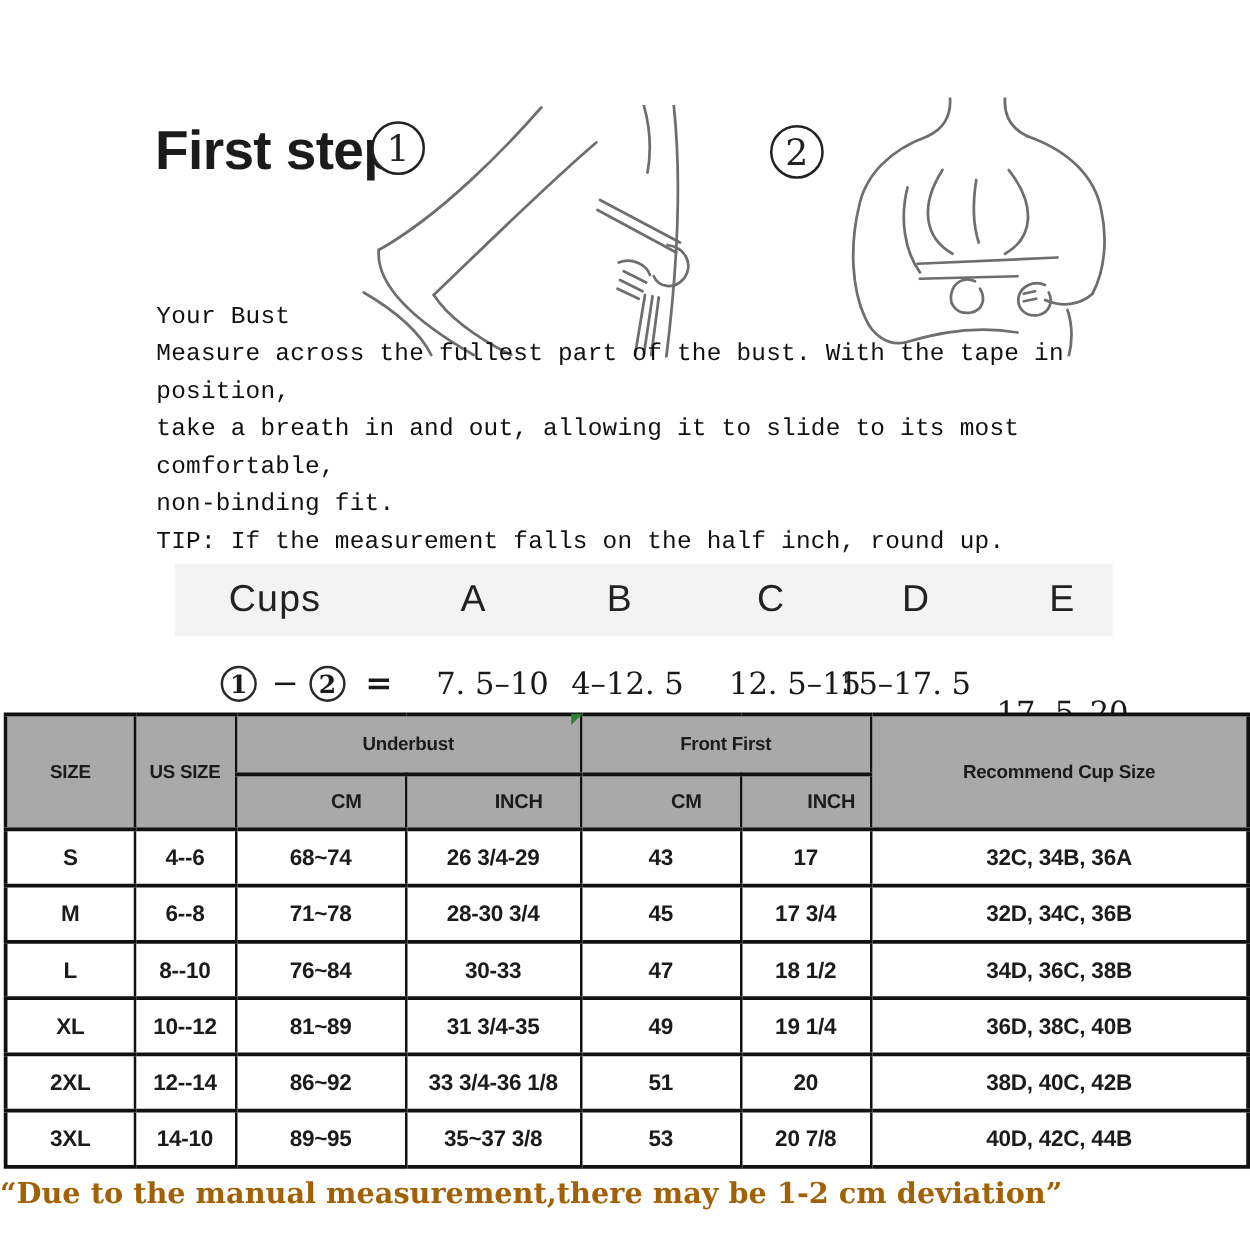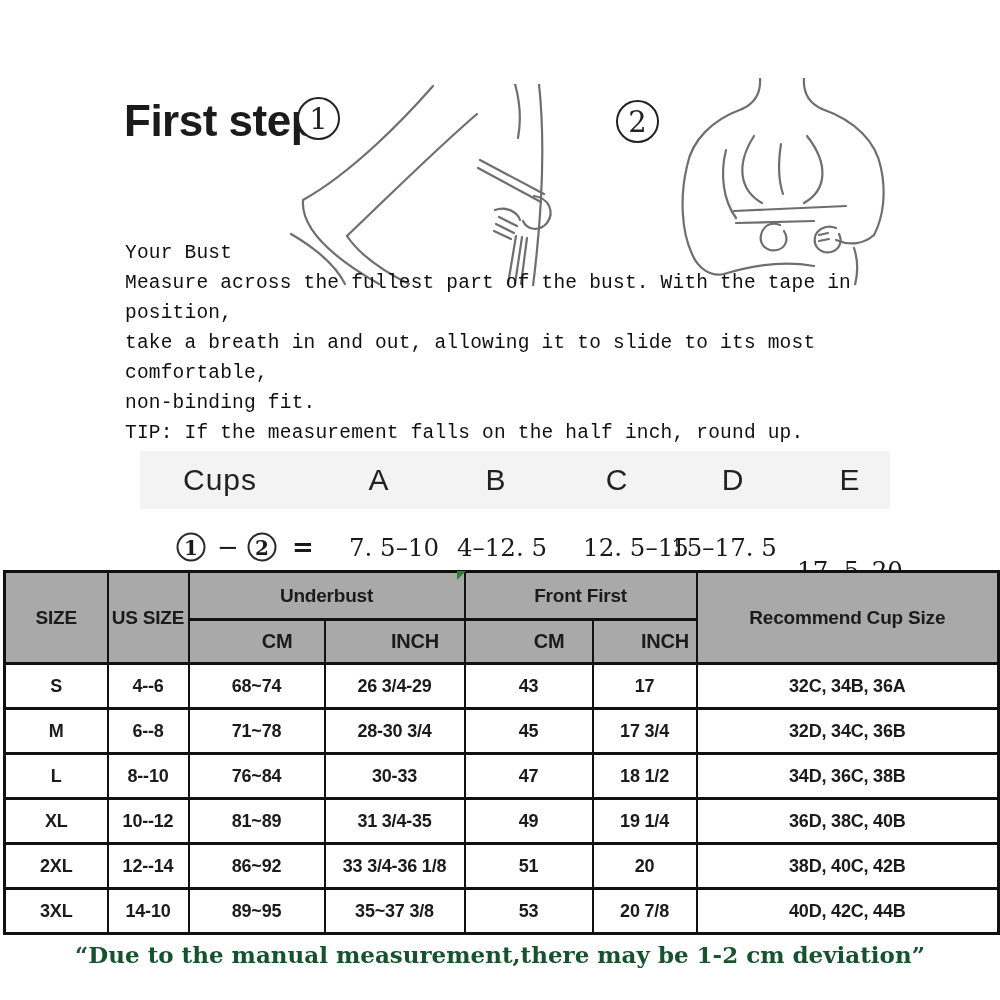--- a/index.html
+++ b/index.html
@@ -70,33 +70,33 @@
     border-collapse: collapse; table-layout: fixed;
     border: 3px solid #111;
   }
   .size-table th, .size-table td {
     border-left: 2px solid #111; border-right: 2px solid #111;
     border-top: 3px solid #111; border-bottom: 3px solid #111;
     text-align: center; vertical-align: middle;
     font-weight: 700; color: #1b1b1b; letter-spacing: -0.2px;
     overflow: hidden; white-space: nowrap;
   }
-  .size-table thead th { background: #a9a9a9; font-size: 19px; }
-  .size-table .sub th { font-size: 20px; height: 44px; padding-left: 41px; }
+  .size-table thead th { background: #a9a9a9; font-size: 15px; }
+  .size-table .sub th { font-size: 16px; height: 44px; padding-left: 41px; }
   .size-table .grp th { height: 48px; }
   .size-table tbody td { background: #ffffff; font-size: 18px; height: 45px; }
   .corner-marker {
     position: absolute; left: 457px; top: 571px; width: 0; height: 0;
     border-top: 9px solid #2f7d32; border-right: 9px solid transparent;
   }
   
   .footer-note {
     position: absolute; left: 0; top: 941px; width: 1000px;
-    text-align: center; font-family: "DejaVu Serif", serif;
-    font-weight: 700; font-size: 23px; color: #14532d;
+    text-align: left; font-family: "DejaVu Serif", serif;
+    font-weight: 700; font-size: 23px; color: #a16207;
   }
 </style>
 </head>
 <body>
 
 <div class="canvas">
 
   <div class="page-title">First step</div>
 
   <div class="step-badge badge-1">

